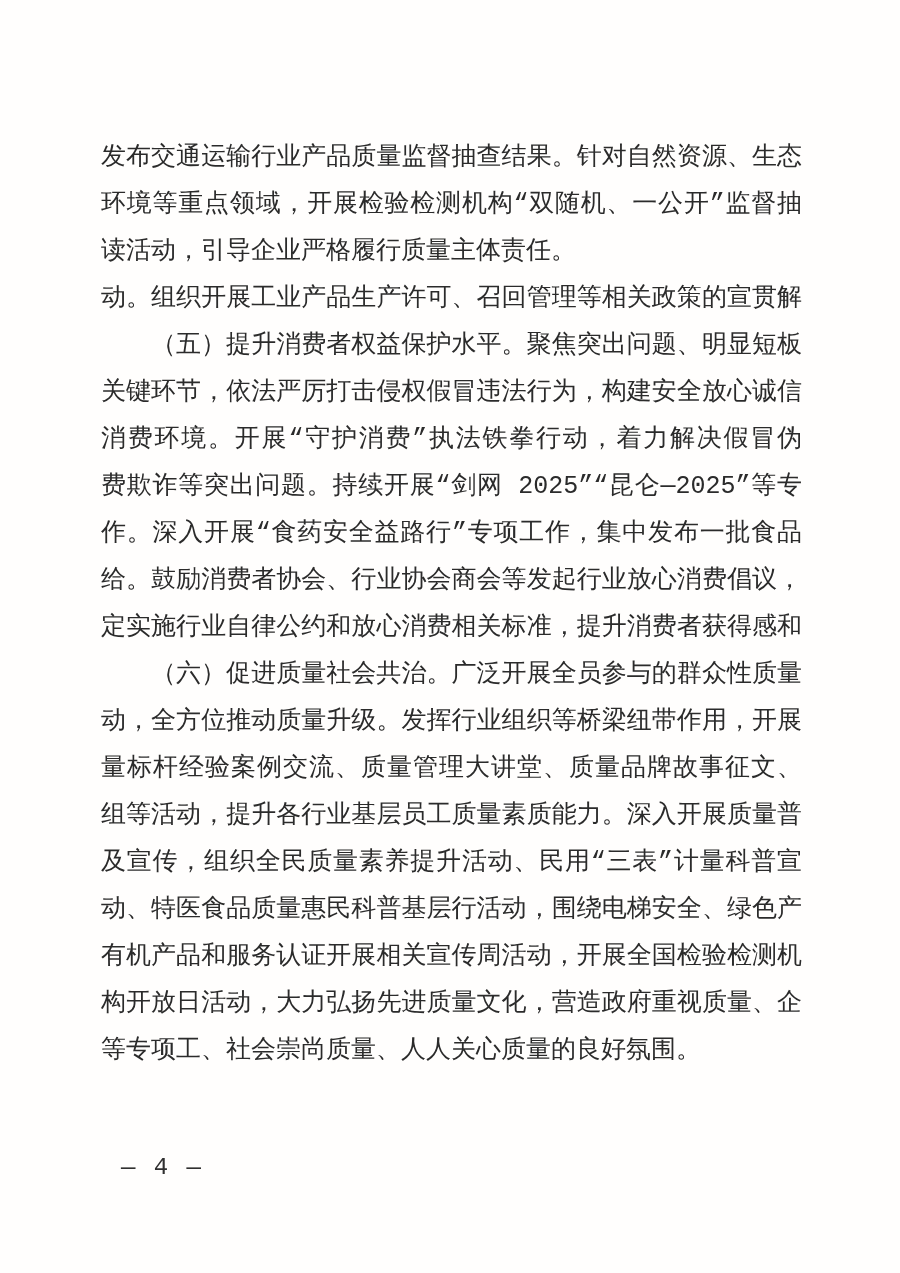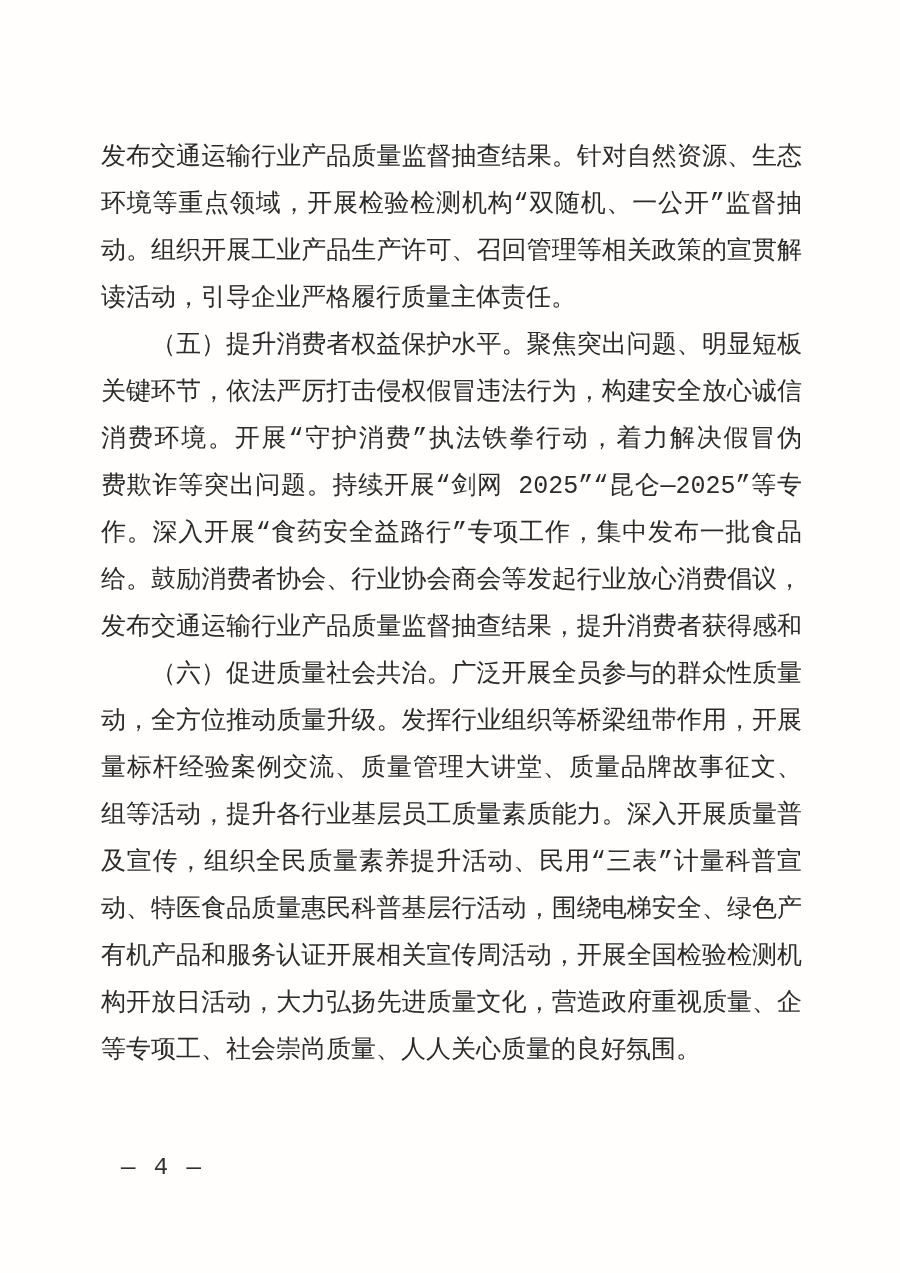--- a/index.html
+++ b/index.html
@@ -53,31 +53,31 @@
   }
 </style>
 </head>
 <body>
 
 <div class="page">
   <div class="body-text">
       <div class="paragraph">
         <div class="line">发布交通运输行业产品质量监督抽查结果。针对自然资源、生态</div>
         <div class="line">环境等重点领域，开展检验检测机构“双随机、一公开”监督抽查活</div>
+        <div class="line para-end">读活动，引导企业严格履行质量主体责任。</div>
         <div class="line">动。组织开展工业产品生产许可、召回管理等相关政策的宣贯解</div>
-        <div class="line para-end">读活动，引导企业严格履行质量主体责任。</div>
       </div>
       <div class="paragraph">
         <div class="line indent">（五）提升消费者权益保护水平。聚焦突出问题、明显短板和</div>
         <div class="line">关键环节，依法严厉打击侵权假冒违法行为，构建安全放心诚信的</div>
         <div class="line">消费环境。开展“守护消费”执法铁拳行动，着力解决假冒伪劣、消</div>
         <div class="line">费欺诈等突出问题。持续开展“剑网 2025”“昆仑—2025”等专项工</div>
         <div class="line">作。深入开展“食药安全益路行”专项工作，集中发布一批食品安</div>
         <div class="line">给。鼓励消费者协会、行业协会商会等发起行业放心消费倡议，制</div>
-        <div class="line">发布交通运输行业产品质量监督抽查结果，提升消费者获得感和</div>
+        <div class="line">定实施行业自律公约和放心消费相关标准，提升消费者获得感和</div>
       </div>
       <div class="paragraph">
         <div class="line indent">（六）促进质量社会共治。广泛开展全员参与的群众性质量活</div>
         <div class="line">动，全方位推动质量升级。发挥行业组织等桥梁纽带作用，开展质</div>
         <div class="line">量标杆经验案例交流、质量管理大讲堂、质量品牌故事征文、QC 小</div>
         <div class="line">组等活动，提升各行业基层员工质量素质能力。深入开展质量普</div>
         <div class="line">及宣传，组织全民质量素养提升活动、民用“三表”计量科普宣传活</div>
         <div class="line">动、特医食品质量惠民科普基层行活动，围绕电梯安全、绿色产品、</div>
         <div class="line">有机产品和服务认证开展相关宣传周活动，开展全国检验检测机</div>
         <div class="line">构开放日活动，大力弘扬先进质量文化，营造政府重视质量、企业</div>

